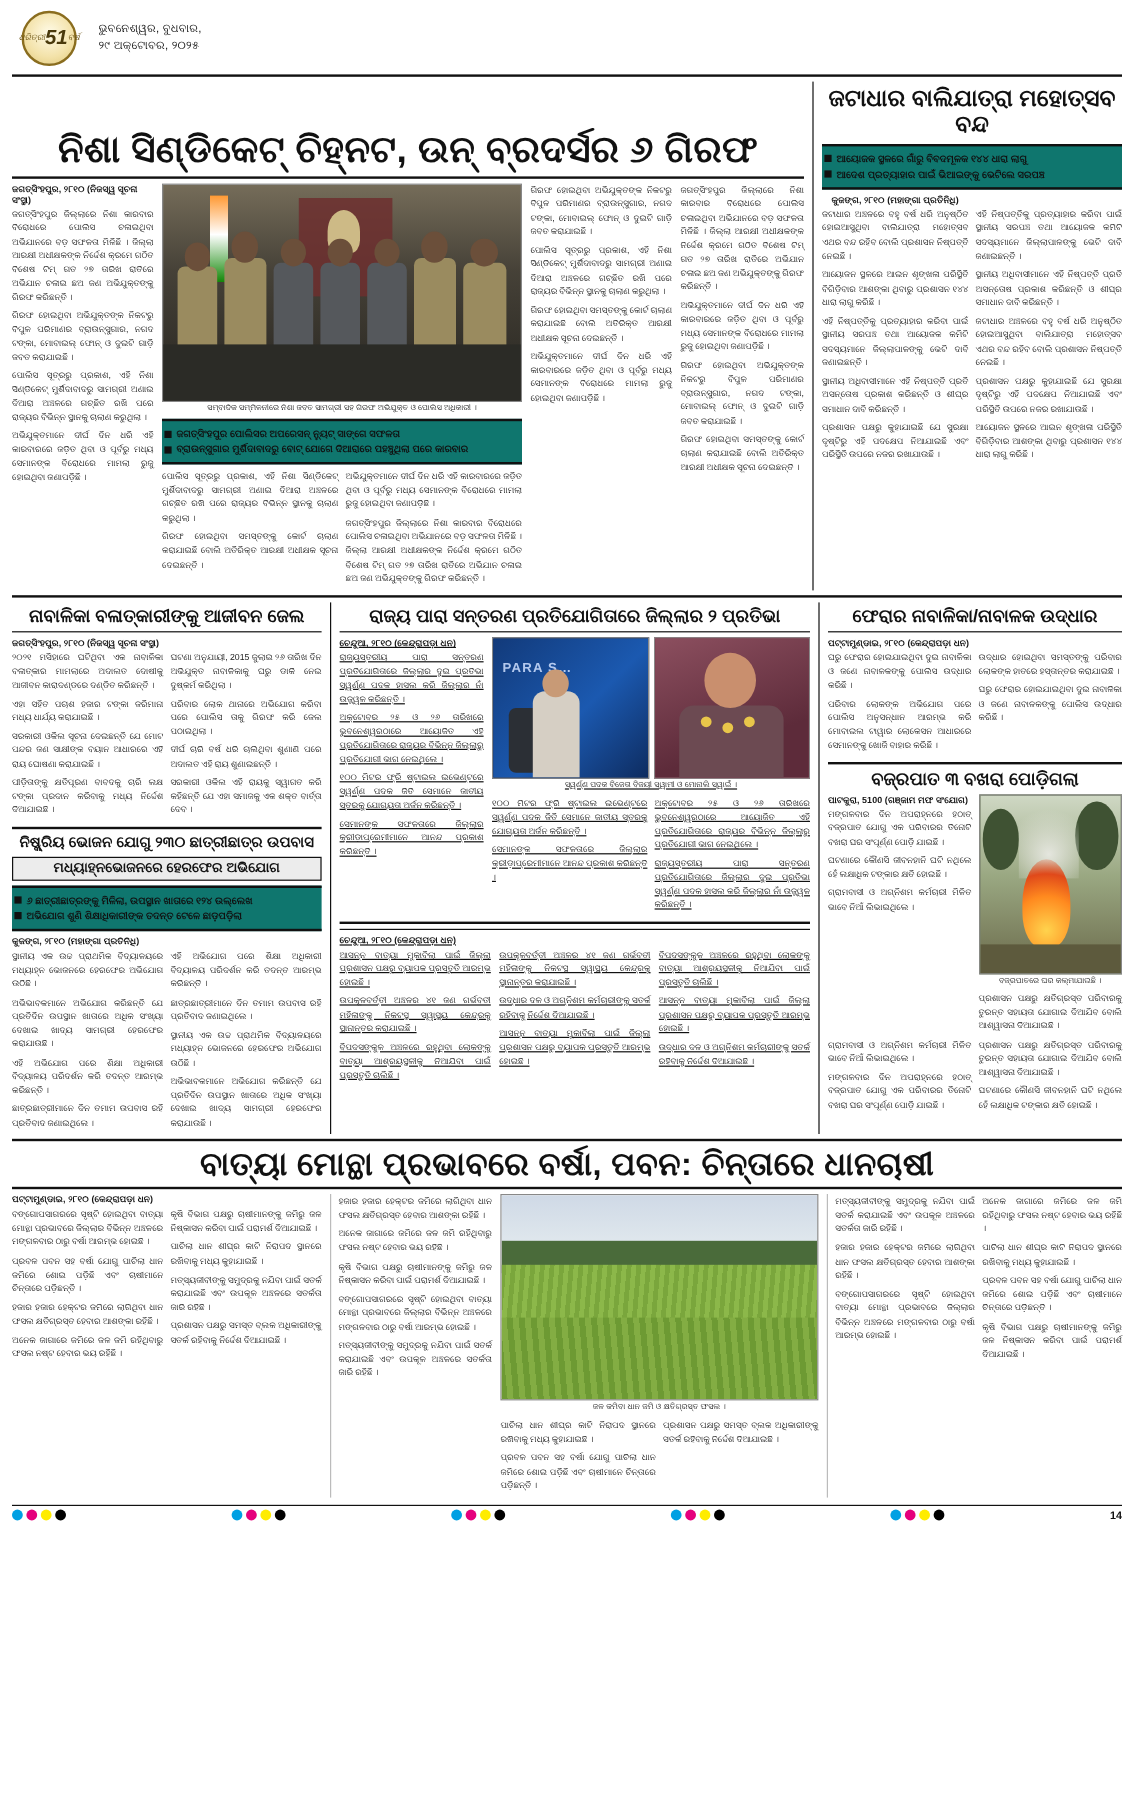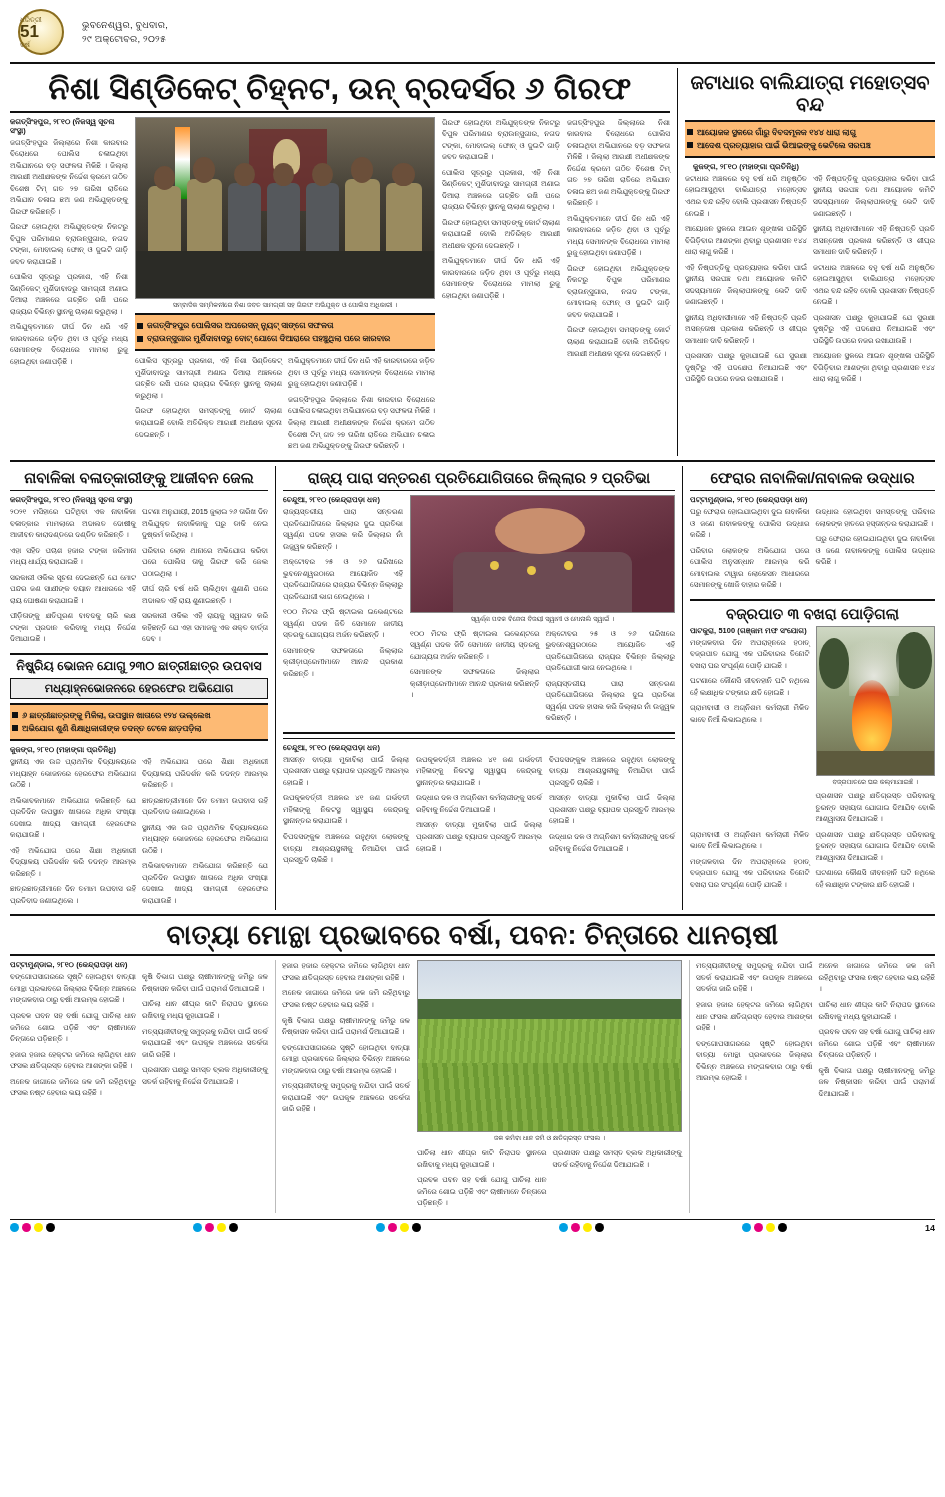--- a/index.html
+++ b/index.html
@@ -29,22 +29,22 @@
     width: 62px; height: 52px;
     display: flex; flex-direction: column;
     align-items: center; justify-content: center;
     position: relative;
   }
   .logo-circle {
     width: 46px; height: 46px;
     border-radius: 50%;
     border: 2px solid #8a6d1f;
     background: radial-gradient(circle at 50% 40%, #fffbe8 0%, #f3e2a9 60%, #e0c87a 100%);
-    display:flex; flex-direction:column; justify-content:center;
-    font-size: 7px; color:#6b5312; line-height:1.05;
+    display:flex; flex-direction:row; align-items:center; justify-content:center;
+    font-size: 7px; color:#6b5312; line-height:1.05;font-style:italic;
   }
   .logo-circle .num { font-size: 17px; font-weight:bold; color:#4a3a0c; }
   .mast-place {
     flex: 0 0 auto;
     padding-left: 10px;
     font-size: 9.5px;
     line-height: 1.45;
     color: #111;
     letter-spacing: .2px;
   }
@@ -106,31 +106,31 @@
     font-size: 7.3px;
     line-height: 1.58;
     text-align: justify;
     color: #1a1a1a;
     hyphens: auto;
     word-spacing: -0.3px;
   }
   .body-text p { margin: 0 0 4px 0; }
 
   .subcols2 { display:flex; gap:6px; }
-  .subcols3 { display:flex; gap:6px; }
+  .subcols3 { display:flex; gap:6px;text-decoration:underline; }
   .subcols4 { display:flex; gap:6px; }
   .subcol { flex:1 1 0; min-width:0; }
 
   
   .bullets {
     border-top: 2px solid #111;
     border-bottom: 2px solid #111;
     padding: 3px 2px;
     margin: 4px 0;
-    background: #fdba74;
+    background: #0f766e;
   }
   .bullet {
     display: flex;
     gap: 4px;
     font-size: 8.2px;
     font-weight: bold;
     line-height: 1.35;
     margin: 2px 0;
     align-items: flex-start;
   }
@@ -235,21 +235,21 @@
       </div>
     </div>
     <div class="mast-place">
       <div>ଭୁବନେଶ୍ୱର, ବୁଧବାର,</div>
       <div>୨୯ ଅକ୍ଟୋବର, ୨୦୨୫</div>
     </div>
   </div>
 
   <div class="cols">
 
-    <div style="flex:0 0 660px;">
+    <div style="flex:0 0 660px;margin-top:36px;">
       <h1 class="hl center">ନିଶା ସିଣ୍ଡିକେଟ୍ ଚିହ୍ନଟ, ଉନ୍ ବ୍ରଦର୍ସର ୬ ଗିରଫ</h1>
       <div class="rule-h thick"></div>
 
       <div class="subcols4" style="gap:7px;">
 
         <div class="subcol" style="flex:0 0 118px;">
           <div class="dateline">ଜଗତ୍‌ସିଂହପୁର, ୨୮୧୦ (ନିଜସ୍ୱ ସୂଚନା ସଂସ୍ଥା)</div>
           <div class="body-text">
             <p>ଜଗତ୍‌ସିଂହପୁର ଜିଲ୍ଲାରେ ନିଶା କାରବାର ବିରୋଧରେ ପୋଲିସ ଚଳାଇଥିବା ଅଭିଯାନରେ ବଡ଼ ସଫଳତା ମିଳିଛି । ଜିଲ୍ଲା ଆରକ୍ଷୀ ଅଧୀକ୍ଷକଙ୍କ ନିର୍ଦ୍ଦେଶ କ୍ରମେ ଗଠିତ ବିଶେଷ ଟିମ୍ ଗତ ୨୭ ତାରିଖ ରାତିରେ ଅଭିଯାନ ଚଳାଇ ଛଅ ଜଣ ଅଭିଯୁକ୍ତଙ୍କୁ ଗିରଫ କରିଛନ୍ତି ।</p>
             <p>ଗିରଫ ହୋଇଥିବା ଅଭିଯୁକ୍ତଙ୍କ ନିକଟରୁ ବିପୁଳ ପରିମାଣର ବ୍ରାଉନ୍‌ସୁଗାର, ନଗଦ ଟଙ୍କା, ମୋବାଇଲ୍ ଫୋନ୍ ଓ ଦୁଇଟି ଗାଡ଼ି ଜବତ କରାଯାଇଛି ।</p>
@@ -435,20 +435,29 @@
           <div class="body-text">
             <p>ରାଜ୍ୟସ୍ତରୀୟ ପାରା ସନ୍ତରଣ ପ୍ରତିଯୋଗିତାରେ ଜିଲ୍ଲାର ଦୁଇ ପ୍ରତିଭା ସ୍ୱର୍ଣ୍ଣ ପଦକ ହାସଲ କରି ଜିଲ୍ଲାର ନାଁ ଉଜ୍ଜ୍ୱଳ କରିଛନ୍ତି ।</p>
             <p>ଅକ୍ଟୋବର ୨୫ ଓ ୨୬ ତାରିଖରେ ଭୁବନେଶ୍ୱରଠାରେ ଆୟୋଜିତ ଏହି ପ୍ରତିଯୋଗିତାରେ ରାଜ୍ୟର ବିଭିନ୍ନ ଜିଲ୍ଲାରୁ ପ୍ରତିଯୋଗୀ ଭାଗ ନେଇଥିଲେ ।</p>
             <p>୧୦୦ ମିଟର ଫ୍ରି ଷ୍ଟାଇଲ ଇଭେଣ୍ଟରେ ସ୍ୱର୍ଣ୍ଣ ପଦକ ଜିତି ସେମାନେ ଜାତୀୟ ସ୍ତରକୁ ଯୋଗ୍ୟତା ଅର୍ଜନ କରିଛନ୍ତି ।</p>
             <p>ସେମାନଙ୍କ ସଫଳତାରେ ଜିଲ୍ଲାର କ୍ରୀଡ଼ାପ୍ରେମୀମାନେ ଆନନ୍ଦ ପ୍ରକାଶ କରିଛନ୍ତି ।</p>
           </div>
         </div>
         <div class="subcol" style="flex:1 1 0;">
           <div style="display:flex; gap:4px;">
             <div style="flex:1 1 0;">
+              <div class="photo ph-sport">
+                <div class="bg"></div>
+                <div class="txt">PARA S…</div>
+                <div class="chair"></div>
+                <div class="person" style="left:26%; width:30%; height:62%; border-radius:10px 10px 0 0;"></div>
+                <div class="person" style="left:32%; bottom:58%; width:17%; height:20%; border-radius:50%; background:#c89a76;"></div>
+              </div>
+            </div>
+            <div style="flex:1 1 0;">
               <div class="photo ph-girl">
                 <div class="bg"></div>
                 <div class="body"></div>
                 <div class="face"></div>
                 <div class="medal" style="left:30%; top:56%;"></div>
                 <div class="medal" style="left:44%; top:60%;"></div>
                 <div class="medal" style="left:58%; top:56%;"></div>
               </div>
             </div>
           </div>

